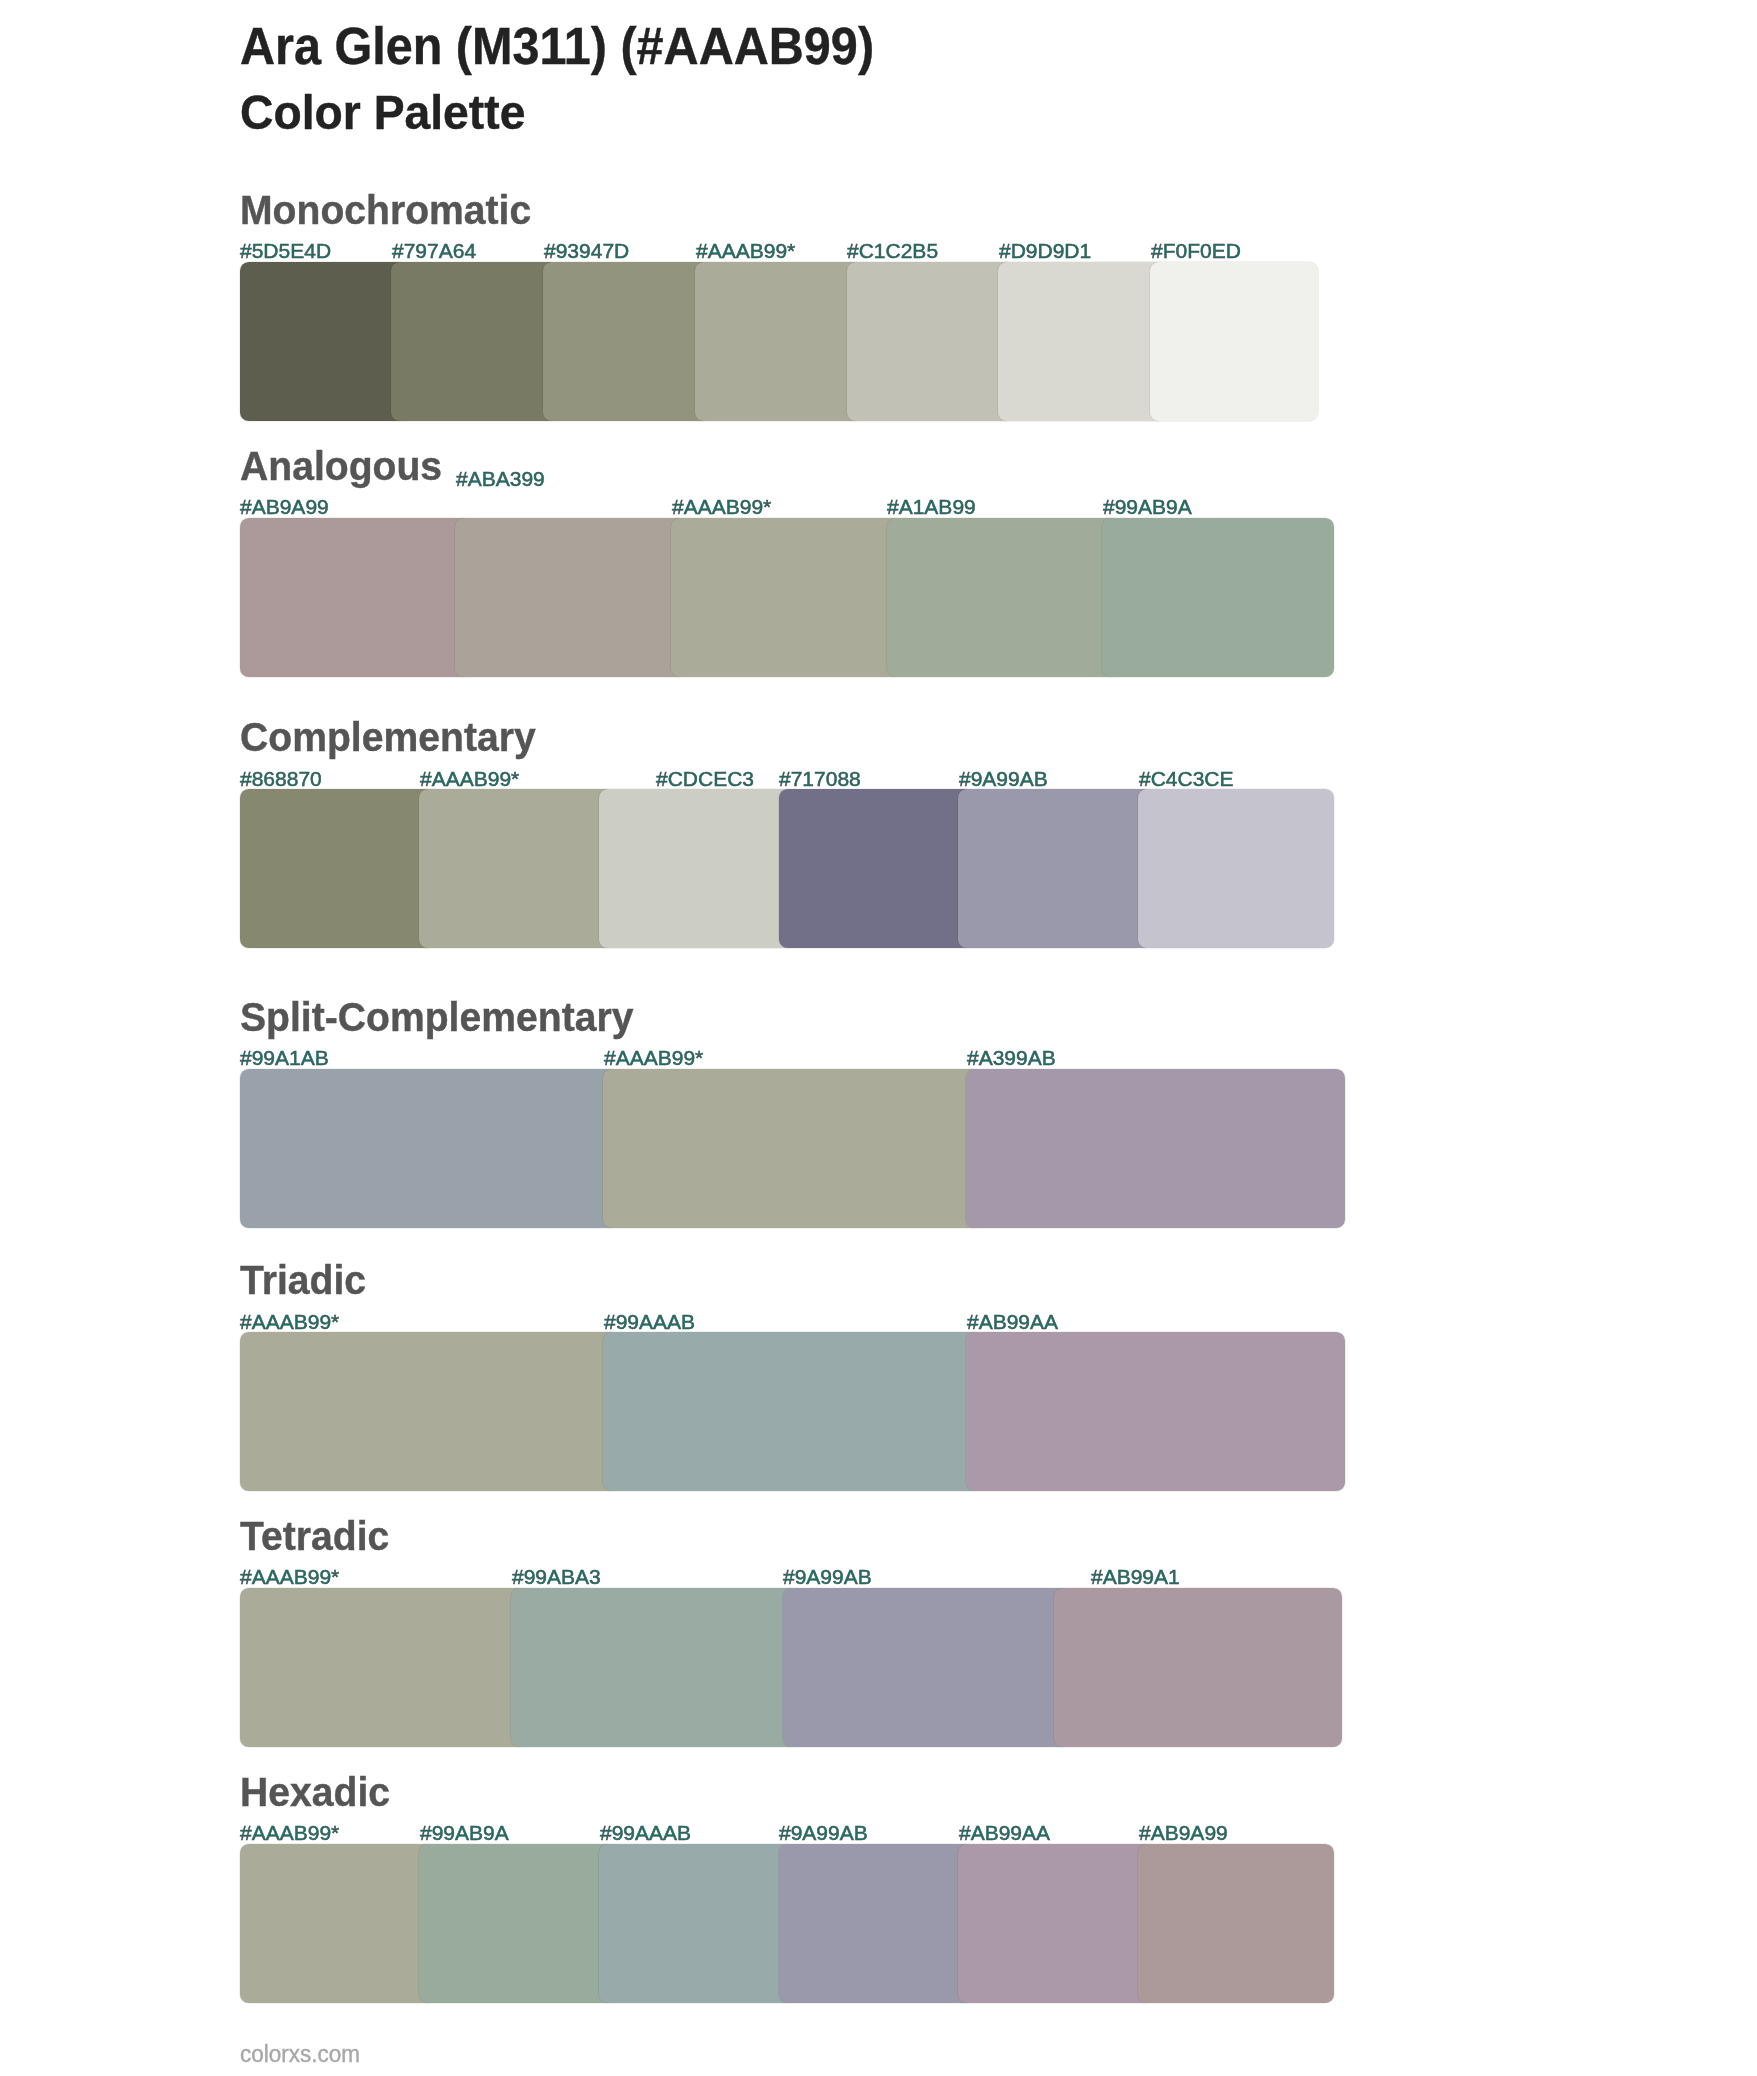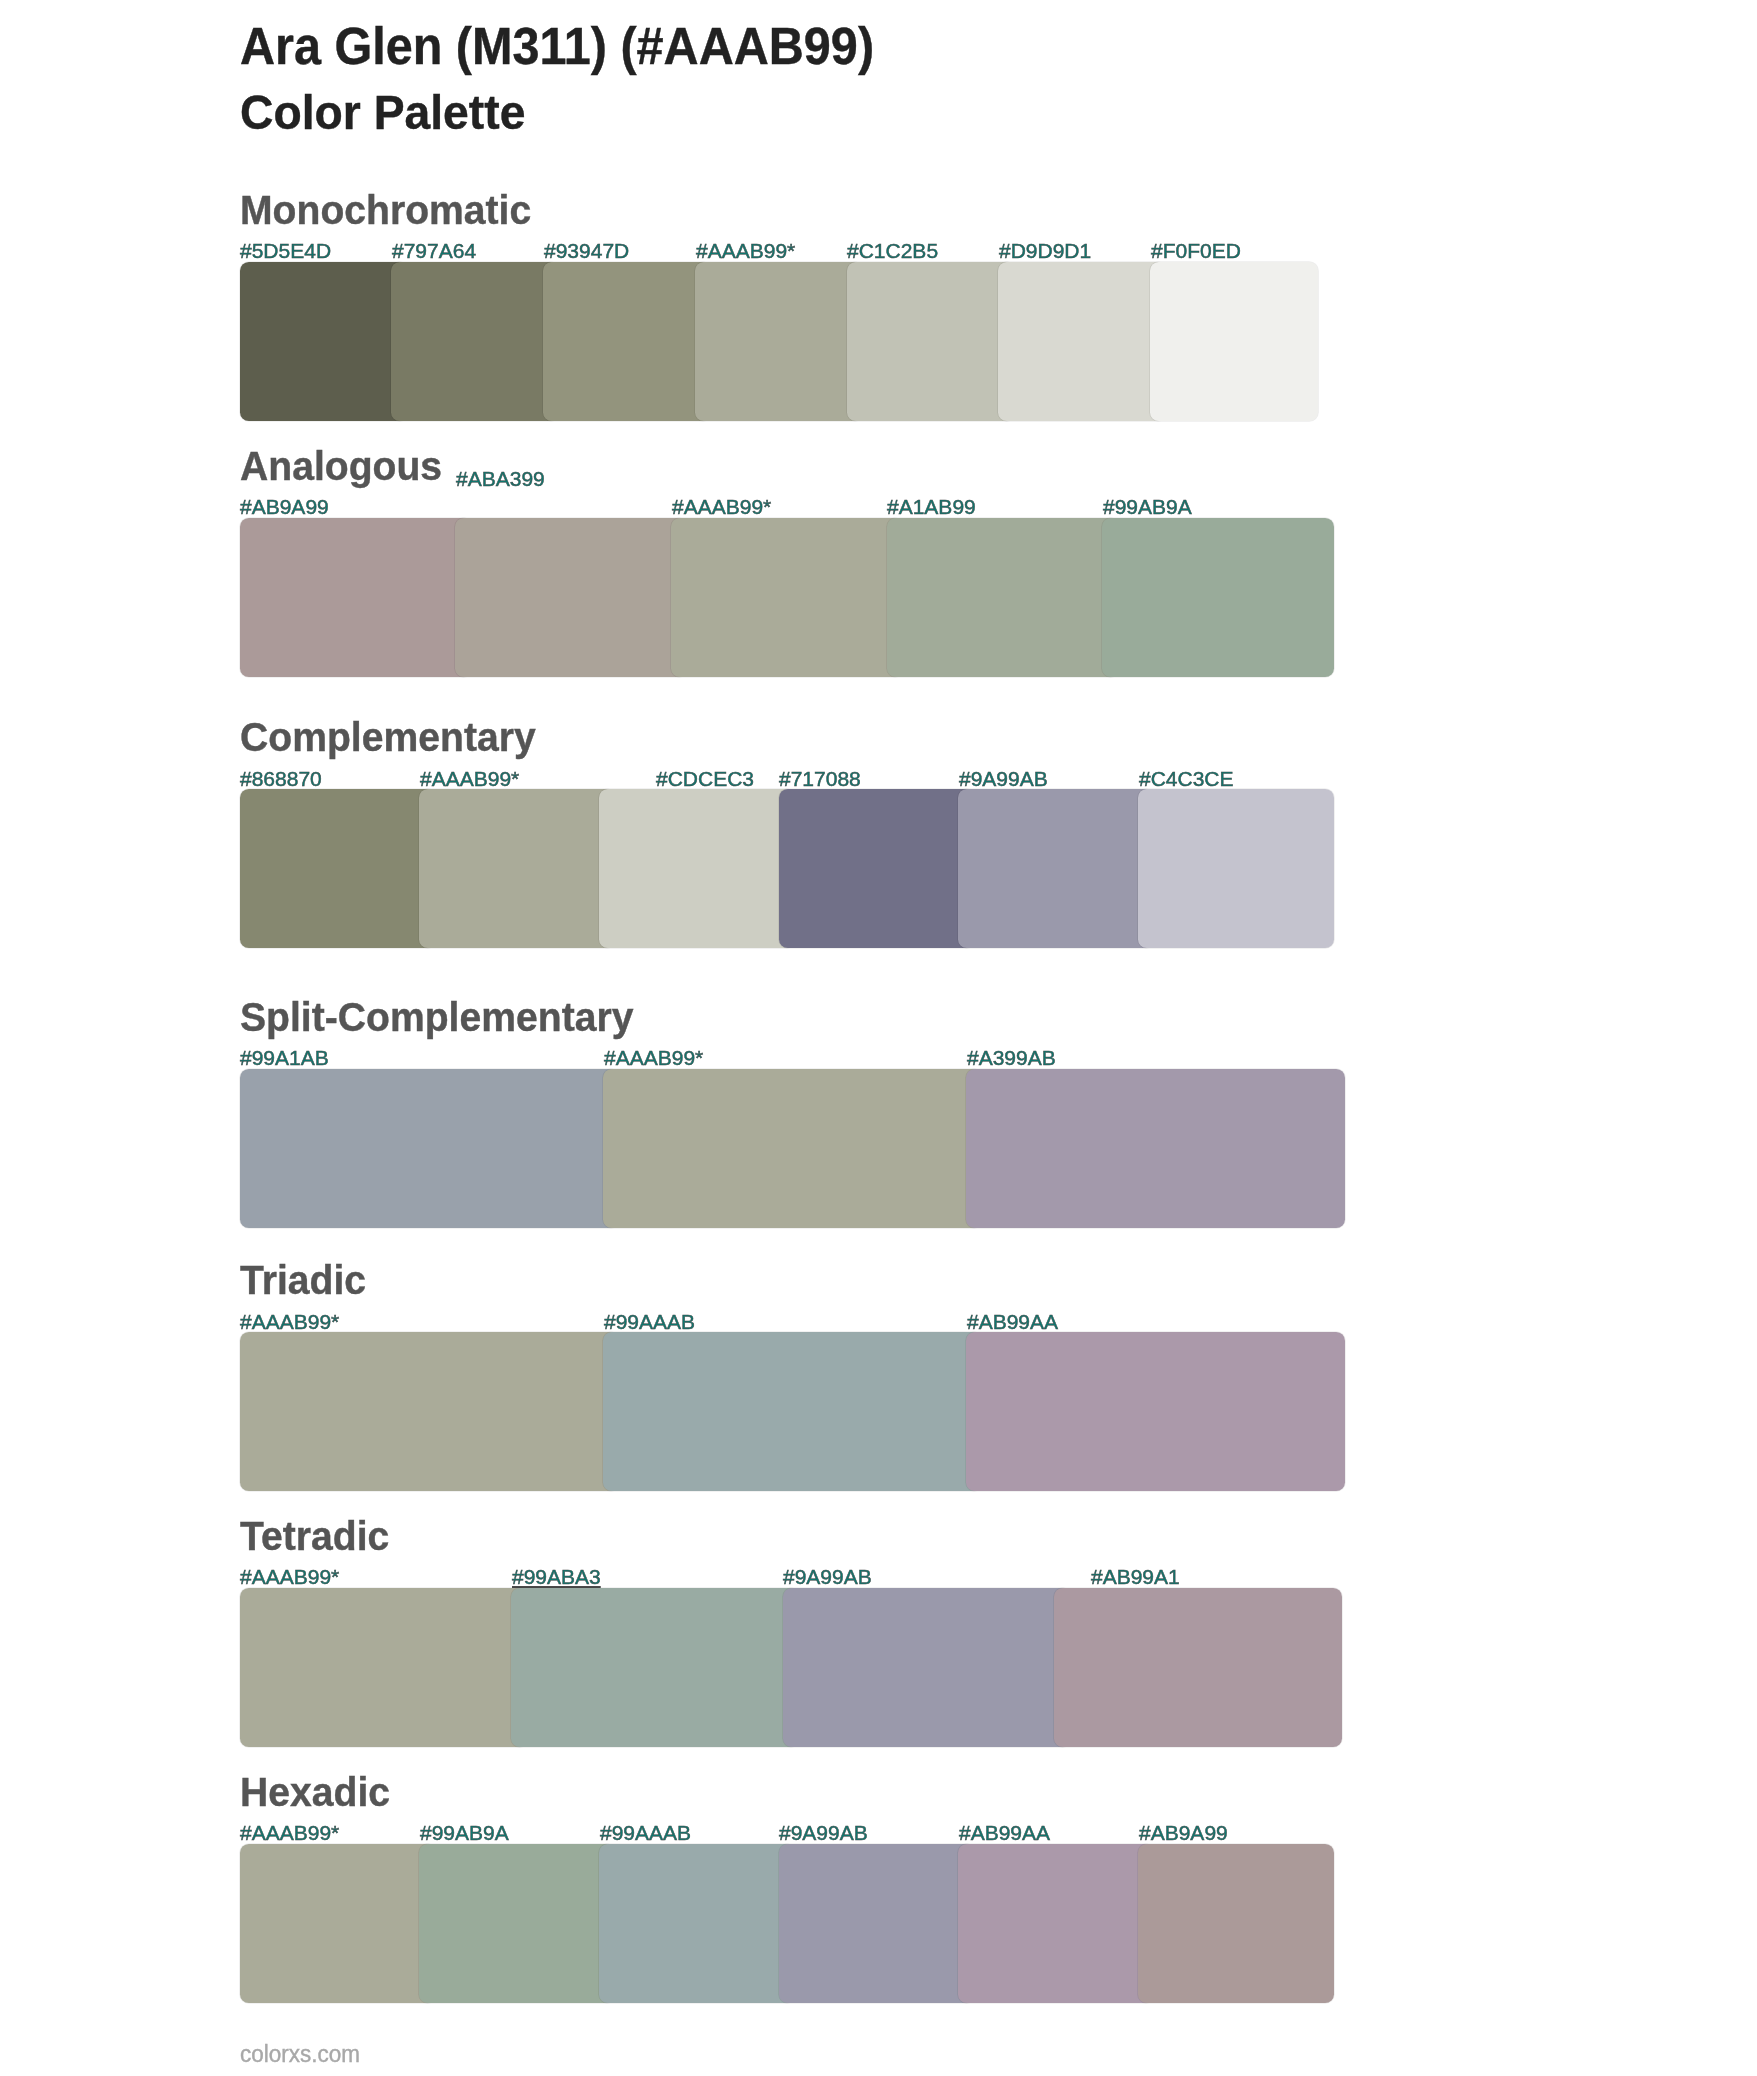--- a/index.html
+++ b/index.html
@@ -112,21 +112,21 @@
         <div class="swatch" title="#99AAAB" style="left: 603px; top: 1332px; width: 379px; height: 159px; z-index: 11; background-color: rgb(153, 170, 171);"></div>
         <div class="swatch-label" style="left: 604px; top: 1311px;">#99AAAB</div>
         <div class="swatch" title="#AB99AA" style="left: 966px; top: 1332px; width: 379px; height: 159px; z-index: 12; background-color: rgb(171, 153, 170);"></div>
         <div class="swatch-label" style="left: 967px; top: 1311px;">#AB99AA</div>
       </div>
       <div class="section-heading" style="top: 1516px;">Tetradic</div>
       <div class="swatch-row">
         <div class="swatch" title="#AAAB99*" style="left: 240px; top: 1588px; width: 288px; height: 159px; z-index: 10; background-color: rgb(170, 171, 153);"></div>
         <div class="swatch-label" style="left: 240px; top: 1566px;">#AAAB99*</div>
         <div class="swatch" title="#99ABA3" style="left: 511px; top: 1588px; width: 288px; height: 159px; z-index: 11; background-color: rgb(153, 171, 163);"></div>
-        <div class="swatch-label" style="left: 512px; top: 1566px; text-decoration: underline;">#99ABA3</div>
+        <div class="swatch-label" style="left: 512px; top: 1566px;">#99ABA3</div>
         <div class="swatch" title="#9A99AB" style="left: 783px; top: 1588px; width: 288px; height: 159px; z-index: 12; background-color: rgb(154, 153, 171);"></div>
         <div class="swatch-label" style="left: 783px; top: 1566px;">#9A99AB</div>
         <div class="swatch" title="#AB99A1" style="left: 1054px; top: 1588px; width: 288px; height: 159px; z-index: 13; background-color: rgb(171, 153, 161);"></div>
         <div class="swatch-label" style="left: 1091px; top: 1566px;">#AB99A1</div>
       </div>
       <div class="section-heading" style="top: 1772px;">Hexadic</div>
       <div class="swatch-row">
         <div class="swatch" title="#AAAB99*" style="left: 240px; top: 1844px; width: 196px; height: 159px; z-index: 10; background-color: rgb(170, 171, 153);"></div>
         <div class="swatch-label" style="left: 240px; top: 1822px;">#AAAB99*</div>
         <div class="swatch" title="#99AB9A" style="left: 419px; top: 1844px; width: 196px; height: 159px; z-index: 11; background-color: rgb(153, 171, 154);"></div>

